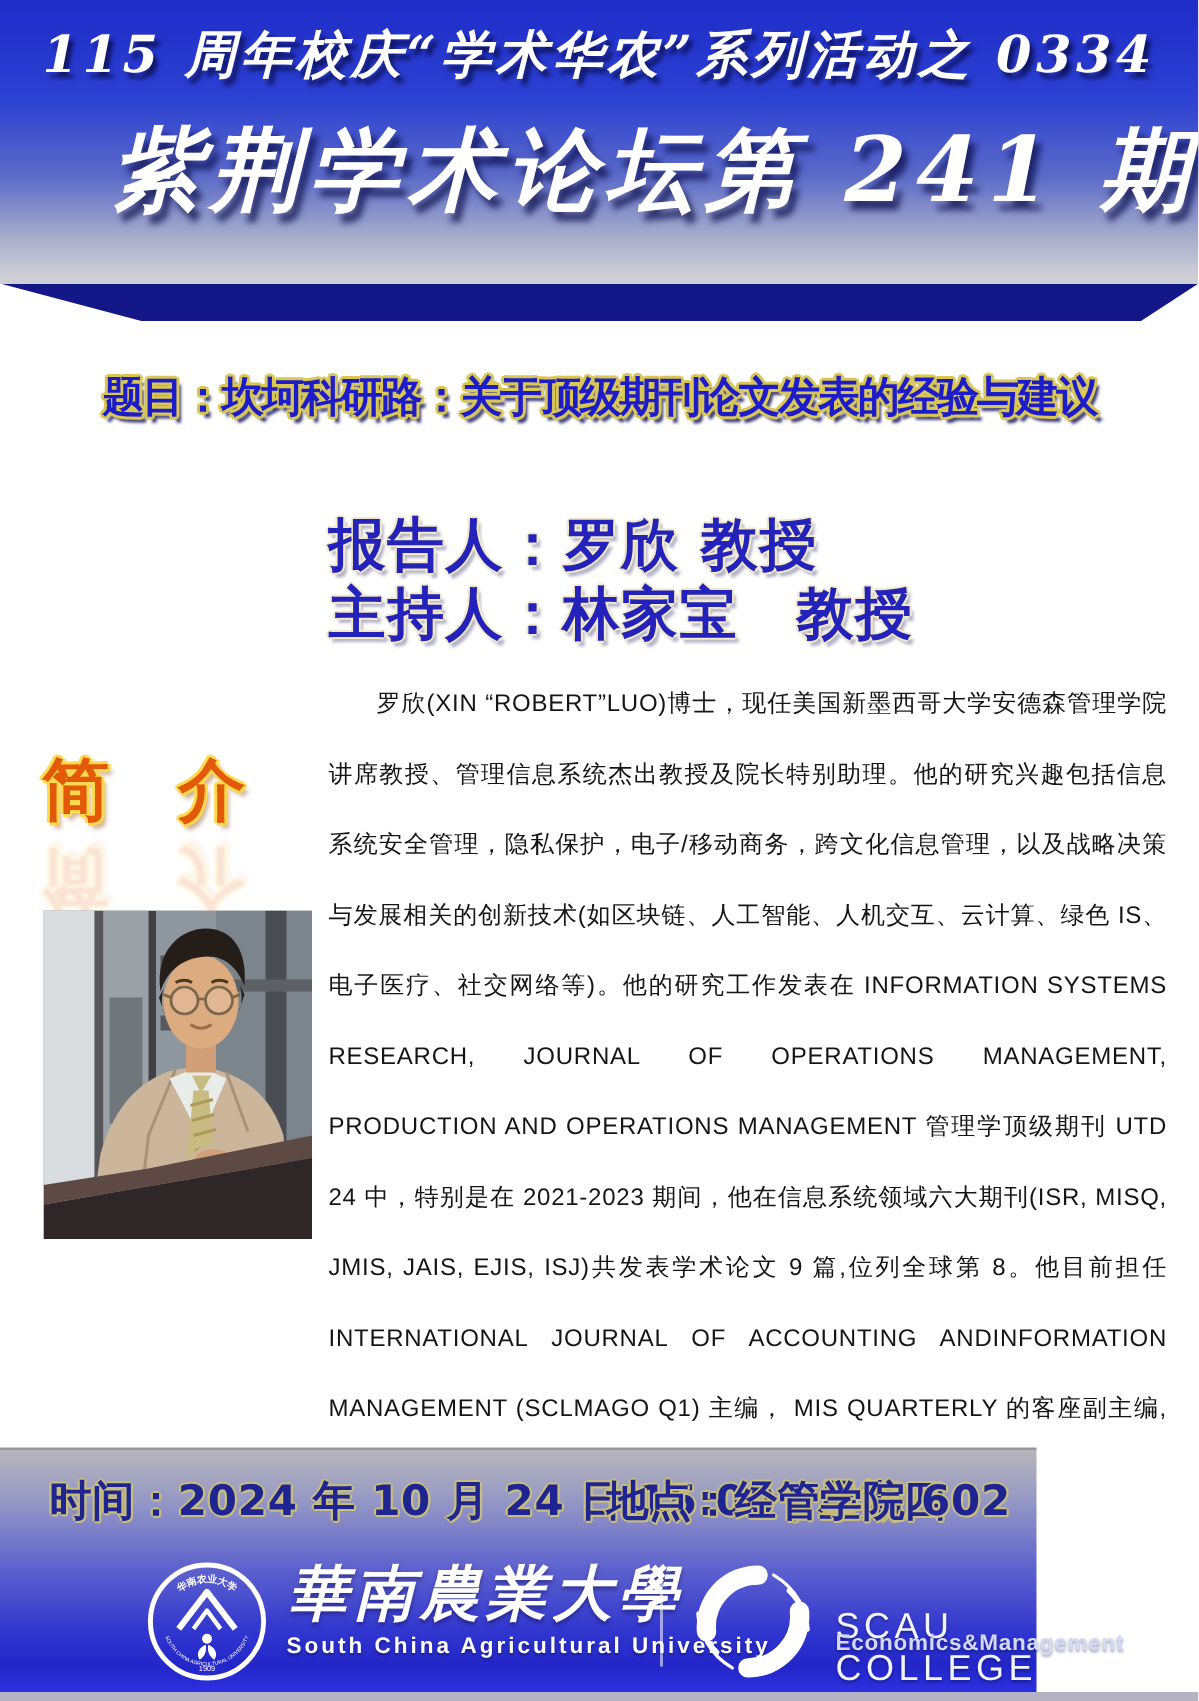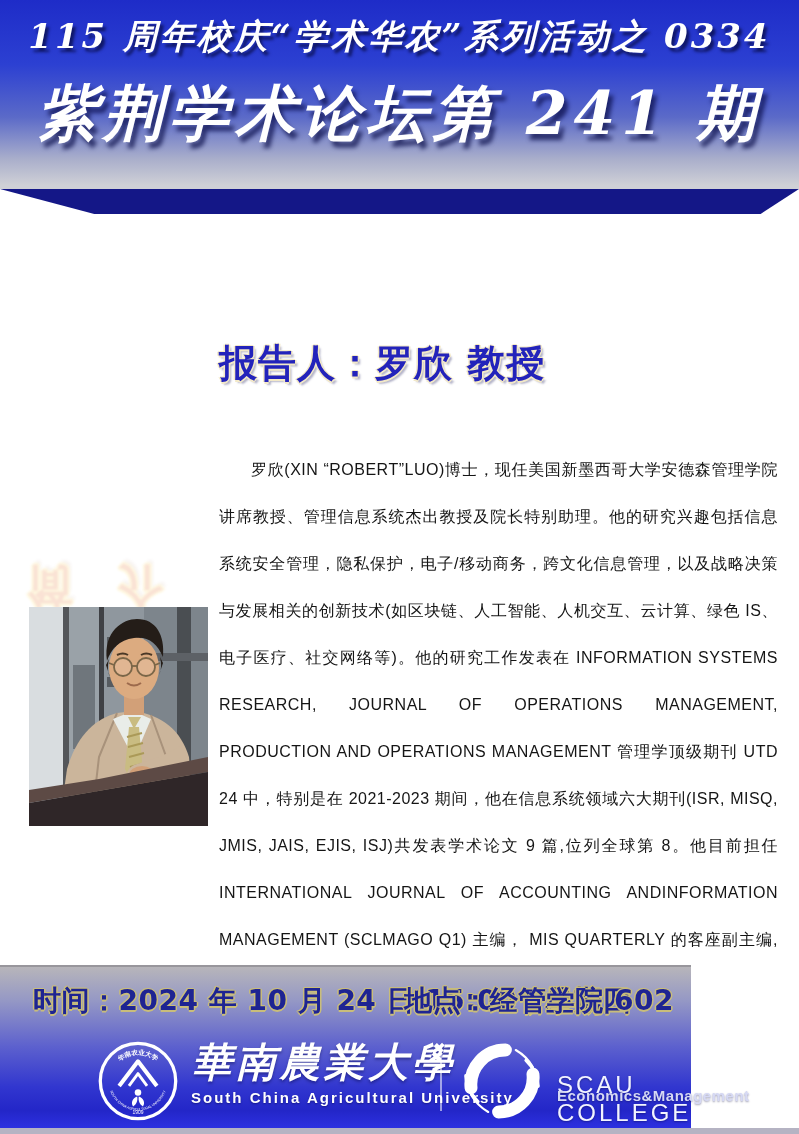--- a/index.html
+++ b/index.html
@@ -12,21 +12,21 @@
     position:absolute;left:0;top:0;width:799px;height:189px;
     background:linear-gradient(180deg,#1e2cc8 0%,#2c40d2 34%,#5b6ac8 62%,#a9aecb 84%,#cfd0d6 98%);
   }
   .banner-line1{
     position:absolute;left:0;top:14px;width:100%;text-align:center;
     font-family:"DejaVu Serif","Liberation Serif",serif;font-style:italic;font-weight:bold;
     font-size:34px;letter-spacing:3px;color:#ffffff;
     text-shadow:3px 4px 3px rgba(8,12,70,.75);
   }
   .banner-line2{
-    position:absolute;left:0;top:74px;width:100%;text-align:center;
+    position:absolute;left:0;top:74px;width:100%;text-align:right;
     font-family:"DejaVu Serif","Liberation Serif",serif;font-style:italic;font-weight:bold;
     font-size:60px;letter-spacing:6px;color:#ffffff;
     text-shadow:4px 6px 4px rgba(8,12,70,.7);
   }
   .navy-ribbon{
     position:absolute;left:0;top:189px;width:799px;height:25px;background:#141787;
     clip-path:polygon(0 0,100% 0,95.2% 100%,11.8% 100%);
   }
   
   .lecture-title{
@@ -126,23 +126,26 @@
 <body>
 
 <div class="poster">
 
   <header class="top-banner">
     <div class="banner-line1">115 周年校庆“学术华农”系列活动之 0334</div>
     <div class="banner-line2">紫荆学术论坛第 241 期</div>
   </header>
   <div class="navy-ribbon"></div>
 
+  <div class="lecture-title">题目：坎坷科研路：关于顶级期刊论文发表的经验与建议</div>
 
   <div class="person-line speaker-line">报告人：罗欣 教授</div>
-
+  <div class="person-line host-line">主持人：林家宝　教授</div>
+
+  <div class="intro-heading">简 介</div>
   <div class="intro-heading intro-reflection">简 介</div>
 
   <div class="photo-frame">
     <svg width="179" height="219" viewBox="0 0 179 219">
 
       <rect x="0" y="0" width="179" height="219" fill="#aeb5bb"></rect>
       <rect x="0" y="0" width="34" height="219" fill="#d9dde0"></rect>
       <rect x="34" y="0" width="6" height="219" fill="#54565a"></rect>
       <rect x="40" y="0" width="30" height="219" fill="#9aa2a8"></rect>
       <rect x="44" y="58" width="22" height="84" fill="#6f767c"></rect>

